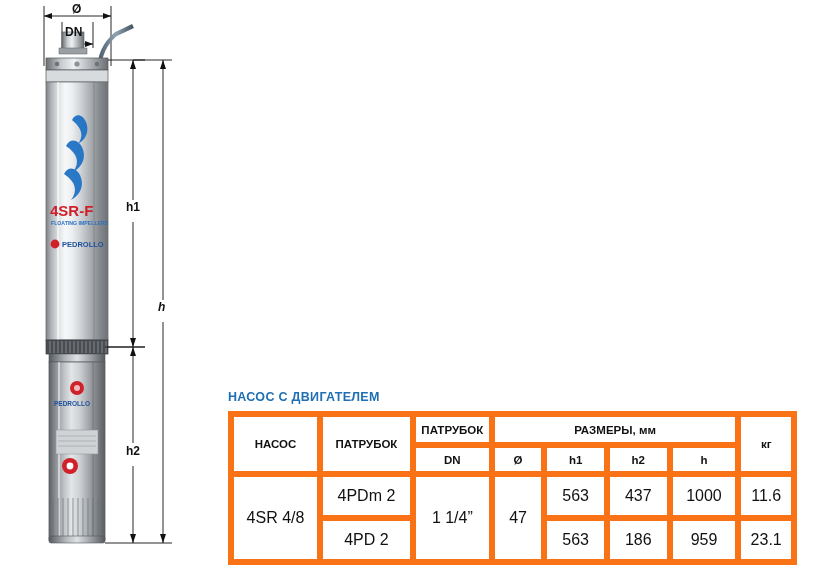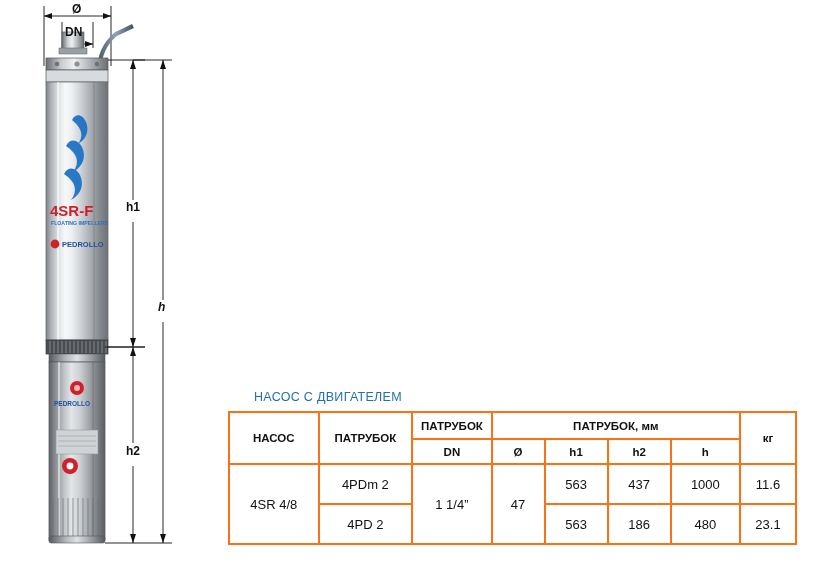--- a/index.html
+++ b/index.html
@@ -14,42 +14,41 @@
   
   #drawing{position:absolute;left:0;top:0;width:230px;height:574px;}
 
   
   .dim-label{position:absolute;font-size:12px;font-weight:bold;color:#111;font-family:"Liberation Sans",sans-serif;}
   .dim-label.italic{font-style:italic;}
 
   
   #table-wrap{position:absolute;left:228px;top:390px;width:580px;}
   .tbl-title{
-    color:#1f6fb5;font-size:12.5px;font-weight:normal;letter-spacing:.3px;
+    color:#1f6fb5;font-size:12.5px;font-weight:bold;letter-spacing:.3px;
     margin-bottom:7px;
-    margin-left:26px;
   }
   table.spec{
     border-collapse:collapse;
     width:569px;
     font-size:12px;
     color:#111;
     table-layout:fixed;
   }
   table.spec th,table.spec td{
-    border:2px solid #f97316;
+    border:6px solid #f97316;
     text-align:center;
     vertical-align:middle;
     padding:0;
     font-weight:normal;
   }
   table.spec th{font-weight:bold;font-size:11.5px;}
   .h-row1 th{height:25px;}
   .h-row2 th{height:23px;}
-  .d-row td{height:38px;font-size:13px;}
+  .d-row td{height:38px;font-size:16px;}
   .col-pump{width:88px;}
   .col-motor{width:92px;}
   .col-dn{width:78px;}
   .col-dia{width:52px;}
   .col-h1{width:62px;}
   .col-h2{width:62px;}
   .col-h{width:68px;}
   .col-kg{width:55px;}
 </style>
 </head>
@@ -246,21 +245,21 @@
         <col class="col-h1">
         <col class="col-h2">
       <col class="col-h">
         <col class="col-kg">
     </colgroup>
     <thead>
       <tr class="h-row1">
         <th rowspan="2">НАСОС</th>
         <th rowspan="2">ПАТРУБОК</th>
         <th>ПАТРУБОК</th>
-        <th colspan="4">ПАТРУБОК, мм</th>
+        <th colspan="4">РАЗМЕРЫ, мм</th>
         <th rowspan="2">кг</th>
       </tr>
       <tr class="h-row2">
         <th>DN</th>
         <th>Ø</th>
         <th>h1</th>
         <th>h2</th>
         <th>h</th>
       </tr>
     </thead>
@@ -272,18 +271,18 @@
         <td rowspan="2">47</td>
         <td>563</td>
         <td>437</td>
         <td>1000</td>
         <td>11.6</td>
       </tr>
       <tr class="d-row">
         <td>4PD 2</td>
         <td>563</td>
         <td>186</td>
-        <td>480</td>
+        <td>959</td>
         <td>23.1</td>
       </tr>
     </tbody>
   </table>
 </div>
 
 </body></html>

